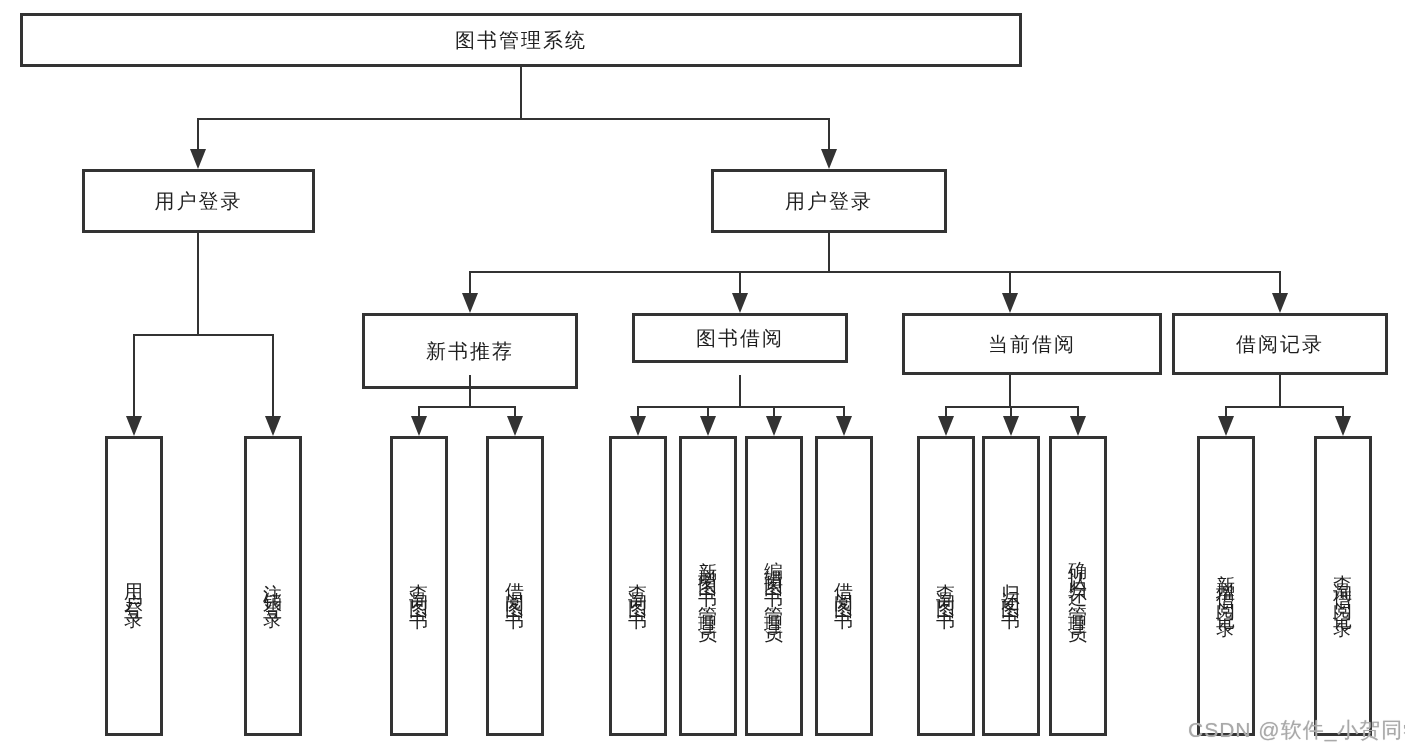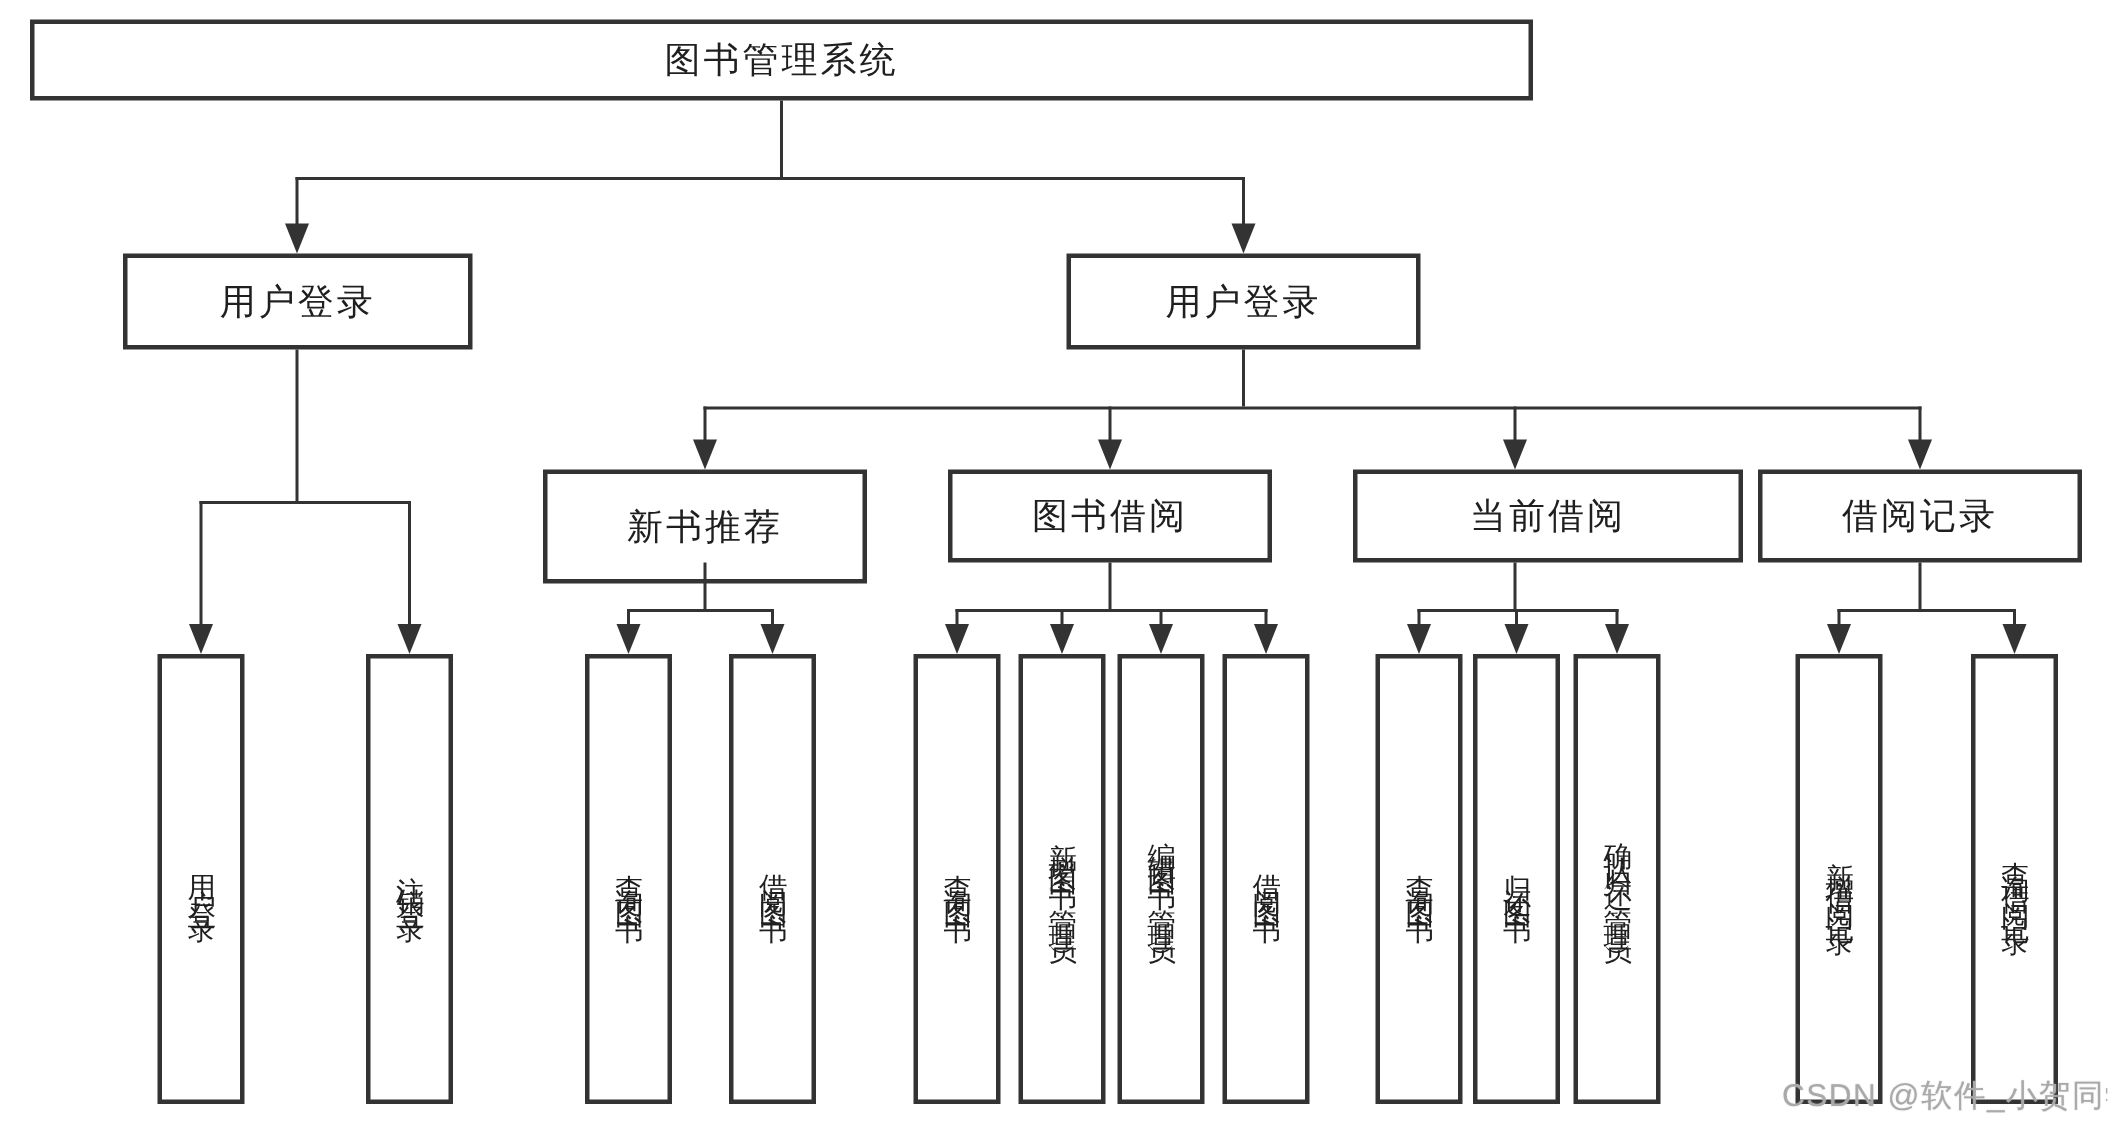--- a/index.html
+++ b/index.html
@@ -15,21 +15,21 @@
     position: absolute;
     box-sizing: border-box;
     border: 3px solid #333333;
     background: #ffffff;
     display: flex;
     align-items: center;
     justify-content: center;
     color: #1f1f1f;
   }
   .hbox {
-    font-size: 24px;
+    font-size: 20px;
     letter-spacing: 2px;
     white-space: nowrap;
   }
   .leaf {
     writing-mode: vertical-rl;
     text-orientation: mixed;
     font-size: 19px;
     letter-spacing: 9px;
     line-height: 1;
     padding: 6px 0;
@@ -84,21 +84,21 @@
   <div class="vline" style="left:469px; top:271px; height:23px;"></div>
   <div class="arrow" style="left:462px; top:293px;"></div>
   <div class="vline" style="left:739px; top:271px; height:23px;"></div>
   <div class="arrow" style="left:732px; top:293px;"></div>
   <div class="vline" style="left:1009px; top:271px; height:23px;"></div>
   <div class="arrow" style="left:1002px; top:293px;"></div>
   <div class="vline" style="left:1279px; top:271px; height:23px;"></div>
   <div class="arrow" style="left:1272px; top:293px;"></div>
 
   <div class="box hbox" style="left:362px; top:313px; width:216px; height:76px;">新书推荐</div>
-  <div class="box hbox" style="left:632px; top:313px; width:216px; height:62px;">图书借阅</div>
+  <div class="box hbox" style="left:632px; top:313px; width:216px; height:50px;">图书借阅</div>
   <div class="box hbox" style="left:902px; top:313px; width:260px; height:62px;">当前借阅</div>
   <div class="box hbox" style="left:1172px; top:313px; width:216px; height:62px;">借阅记录</div>
 
   <div class="vline" style="left:469px; top:375px; height:31px;"></div>
   <div class="hline" style="left:418px; top:406px; width:98px;"></div>
   <div class="vline" style="left:418px; top:406px; height:11px;"></div>
   <div class="arrow" style="left:411px; top:416px;"></div>
   <div class="vline" style="left:514px; top:406px; height:11px;"></div>
   <div class="arrow" style="left:507px; top:416px;"></div>
 

